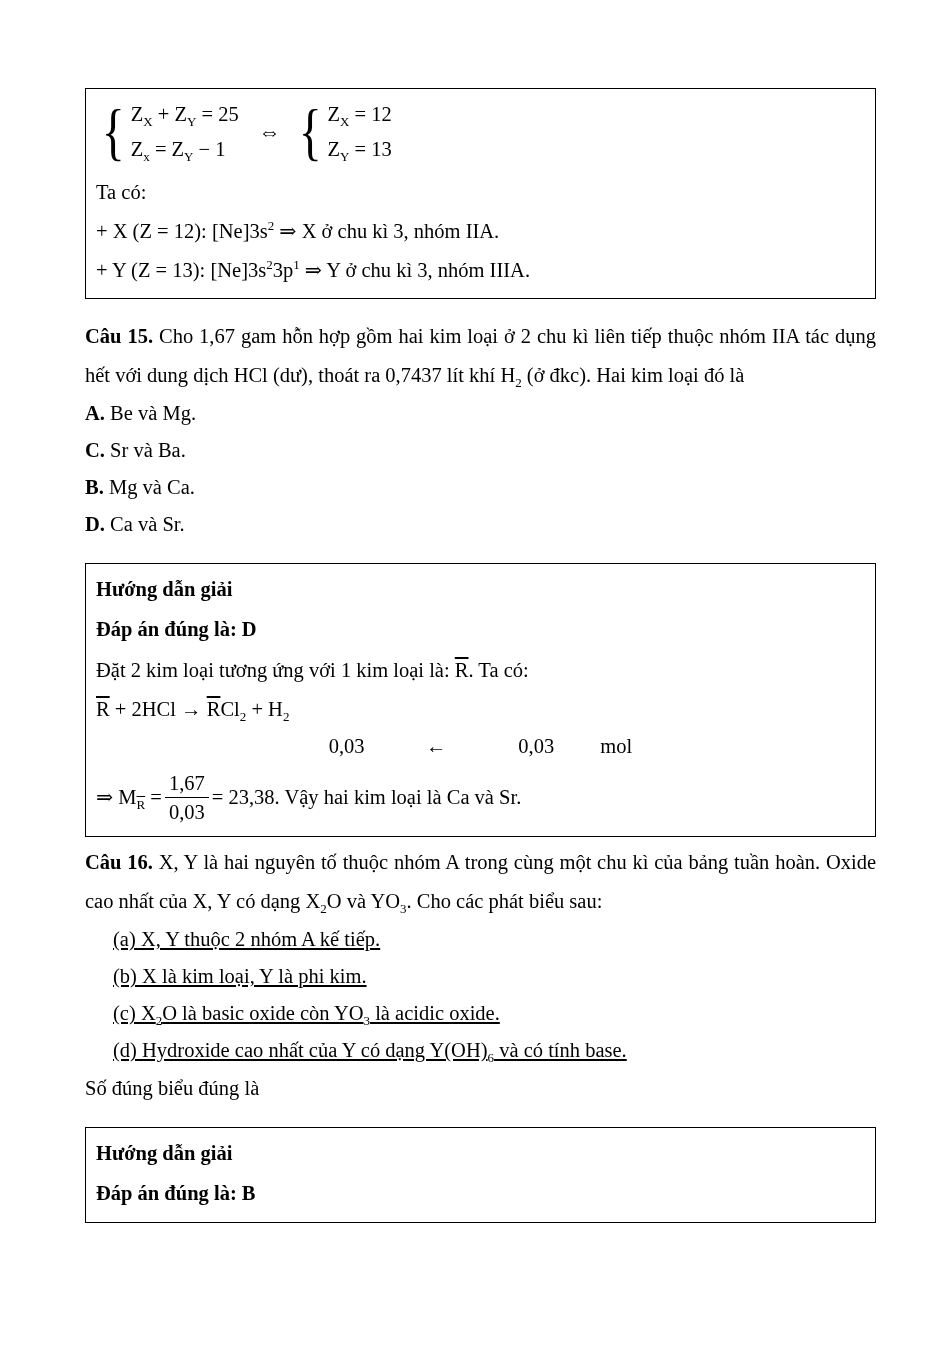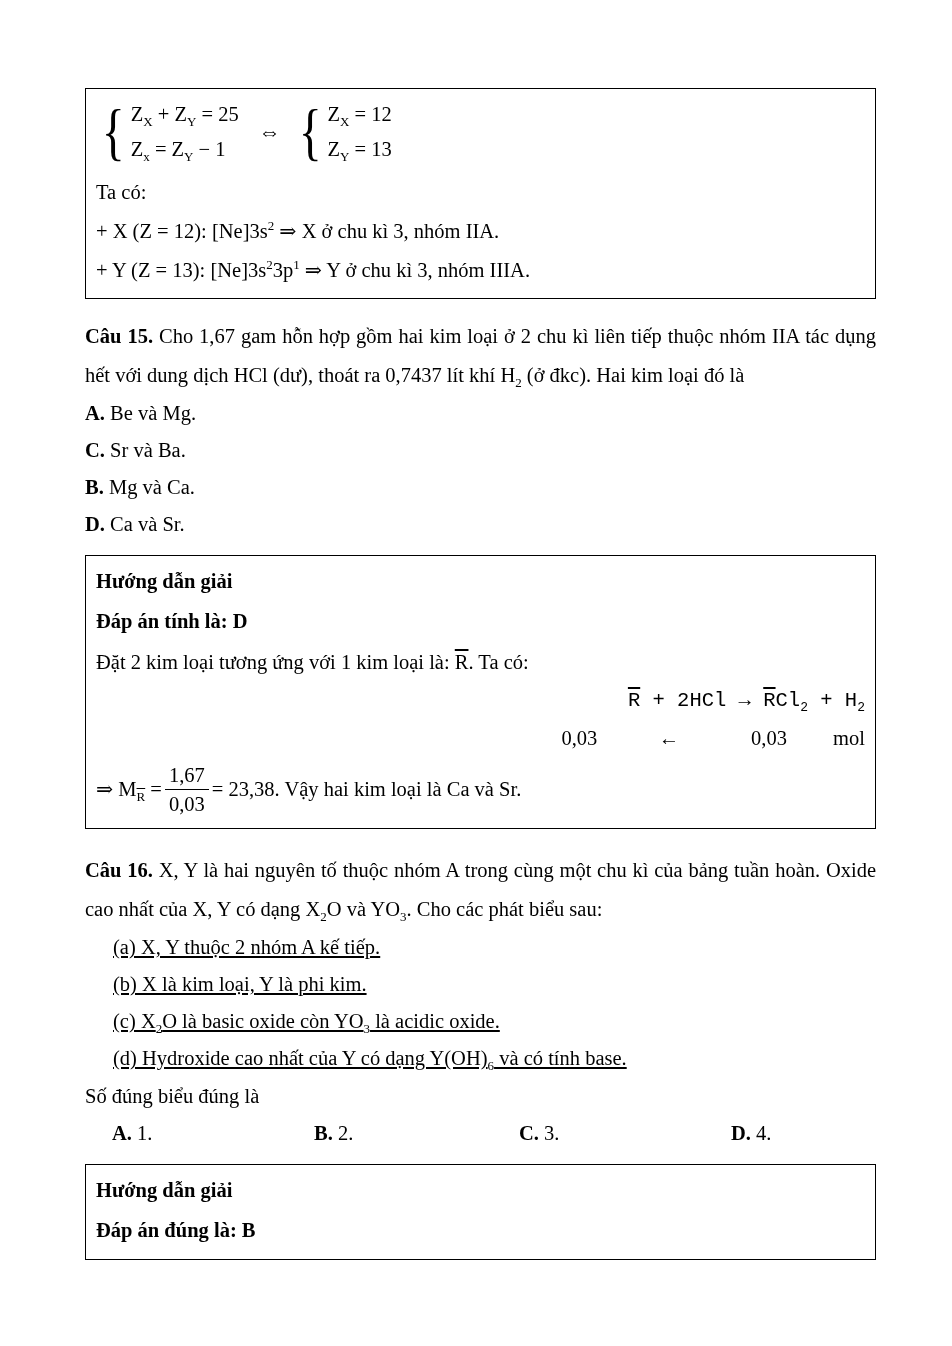--- a/index.html
+++ b/index.html
@@ -38,39 +38,39 @@
   }
   .eq-col { display: flex; flex-direction: column; }
   .eq-col .eq-line { line-height: 35px; }
   .relation { margin: 0 14px 0 20px; font-size: 22px; }
 
   .sol-line { line-height: 39px; }
 
   .question { margin-top: 18px; line-height: 39px; text-align: justify; }
   .option-line { line-height: 37px; }
 
-  .sol-box { margin-top: 12px; }
+  .sol-box { margin-top: 20px; }
   .sol-heading { line-height: 39px; font-weight: 700; }
   .answer-line { line-height: 41px; font-weight: 700; }
   .setup-line { line-height: 40px; }
-  .center-line { text-align: right; line-height: 38px; white-space: pre; font-family: Liberation Mono, monospace; }
-  .mol-line { text-align: right; line-height: 36px; white-space: pre; }
+  .center-line { text-align: left; line-height: 38px; white-space: pre; }
+  .mol-line { text-align: center; line-height: 36px; white-space: pre; }
 
   .concl {
     display: flex;
     align-items: center;
     gap: 3px;
     min-height: 62px;
     margin-top: 2px;
   }
   .frac { display: inline-flex; flex-direction: column; text-align: center; line-height: 26px; }
   .frac .num { border-bottom: 1.6px solid #000; padding: 0 4px 1px 4px; display: block; }
   .frac .den { display: block; padding-top: 1px; }
 
-  .q16 { margin-top: 22px; }
+  .q16 { margin-top: 6px; }
   .statements { padding-left: 28px; text-decoration: underline; }
   .statement { line-height: 37px; }
   .prompt-line { line-height: 38px; }
 
   .options-row {
     display: grid;
     grid-template-columns: 202px 205px 212px auto;
     padding-left: 27px;
     line-height: 37px;
   }
@@ -101,21 +101,21 @@
 
   <p class="question"><span class="b">Câu 15.</span><span> Cho 1,67 gam hỗn hợp gồm hai kim loại ở 2 chu kì liên tiếp thuộc nhóm IIA tác dụng hết với dung dịch HCl (dư), thoát ra 0,7437 lít khí H<sub>2</sub> (ở đkc). Hai kim loại đó là</span></p>
 
   <p class="option-line"><span class="b">A.</span><span> Be và Mg.</span></p>
   <p class="option-line"><span class="b">C.</span><span> Sr và Ba.</span></p>
   <p class="option-line"><span class="b">B.</span><span> Mg và Ca.</span></p>
   <p class="option-line"><span class="b">D.</span><span> Ca và Sr.</span></p>
 
   <div class="box sol-box">
     <p class="sol-heading">Hướng dẫn giải</p>
-    <p class="answer-line">Đáp án tính là: D</p>
+    <p class="answer-line">Đáp án đúng là: D</p>
     <p class="setup-line">Đặt 2 kim loại tương ứng với 1 kim loại là: <span class="ovl">R</span>. Ta có:</p>
     <p class="center-line"><span class="ovl">R</span> + 2HCl → <span class="ovl">R</span>Cl<sub>2</sub> + H<sub>2</sub></p>
     <p class="mol-line">0,03            ←              0,03         mol</p>
     <div class="concl">
       <span>⇒ M<sub><span class="ovl">R</span></sub> =</span>
       <span class="frac">
         <span class="num">1,67</span>
         <span class="den">0,03</span>
       </span>
       <span>= 23,38.  Vậy hai kim loại là Ca và Sr.</span>
@@ -126,25 +126,19 @@
 
   <div class="statements">
     <p class="statement">(a) X, Y thuộc 2 nhóm A kế tiếp.</p>
     <p class="statement">(b) X là kim loại, Y là phi kim.</p>
     <p class="statement">(c) X<sub>2</sub>O là basic oxide còn YO<sub>3</sub> là acidic oxide.</p>
     <p class="statement">(d) Hydroxide cao nhất của Y có dạng Y(OH)<sub>6</sub> và có tính base.</p>
   </div>
 
   <p class="prompt-line">Số đúng biểu đúng là</p>
 
-  <div class="options-row">
-    <span><span class="b">A.</span><span> 1.</span></span>
-    <span><span class="b">B.</span><span> 2.</span></span>
-    <span><span class="b">C.</span><span> 3.</span></span>
-    <span><span class="b">D.</span><span> 4.</span></span>
-  </div>
 
   <div class="box sol-box">
     <p class="sol-heading">Hướng dẫn giải</p>
     <p class="answer-line">Đáp án đúng là: B</p>
   </div>
 
 </div>
 
 </body></html>

